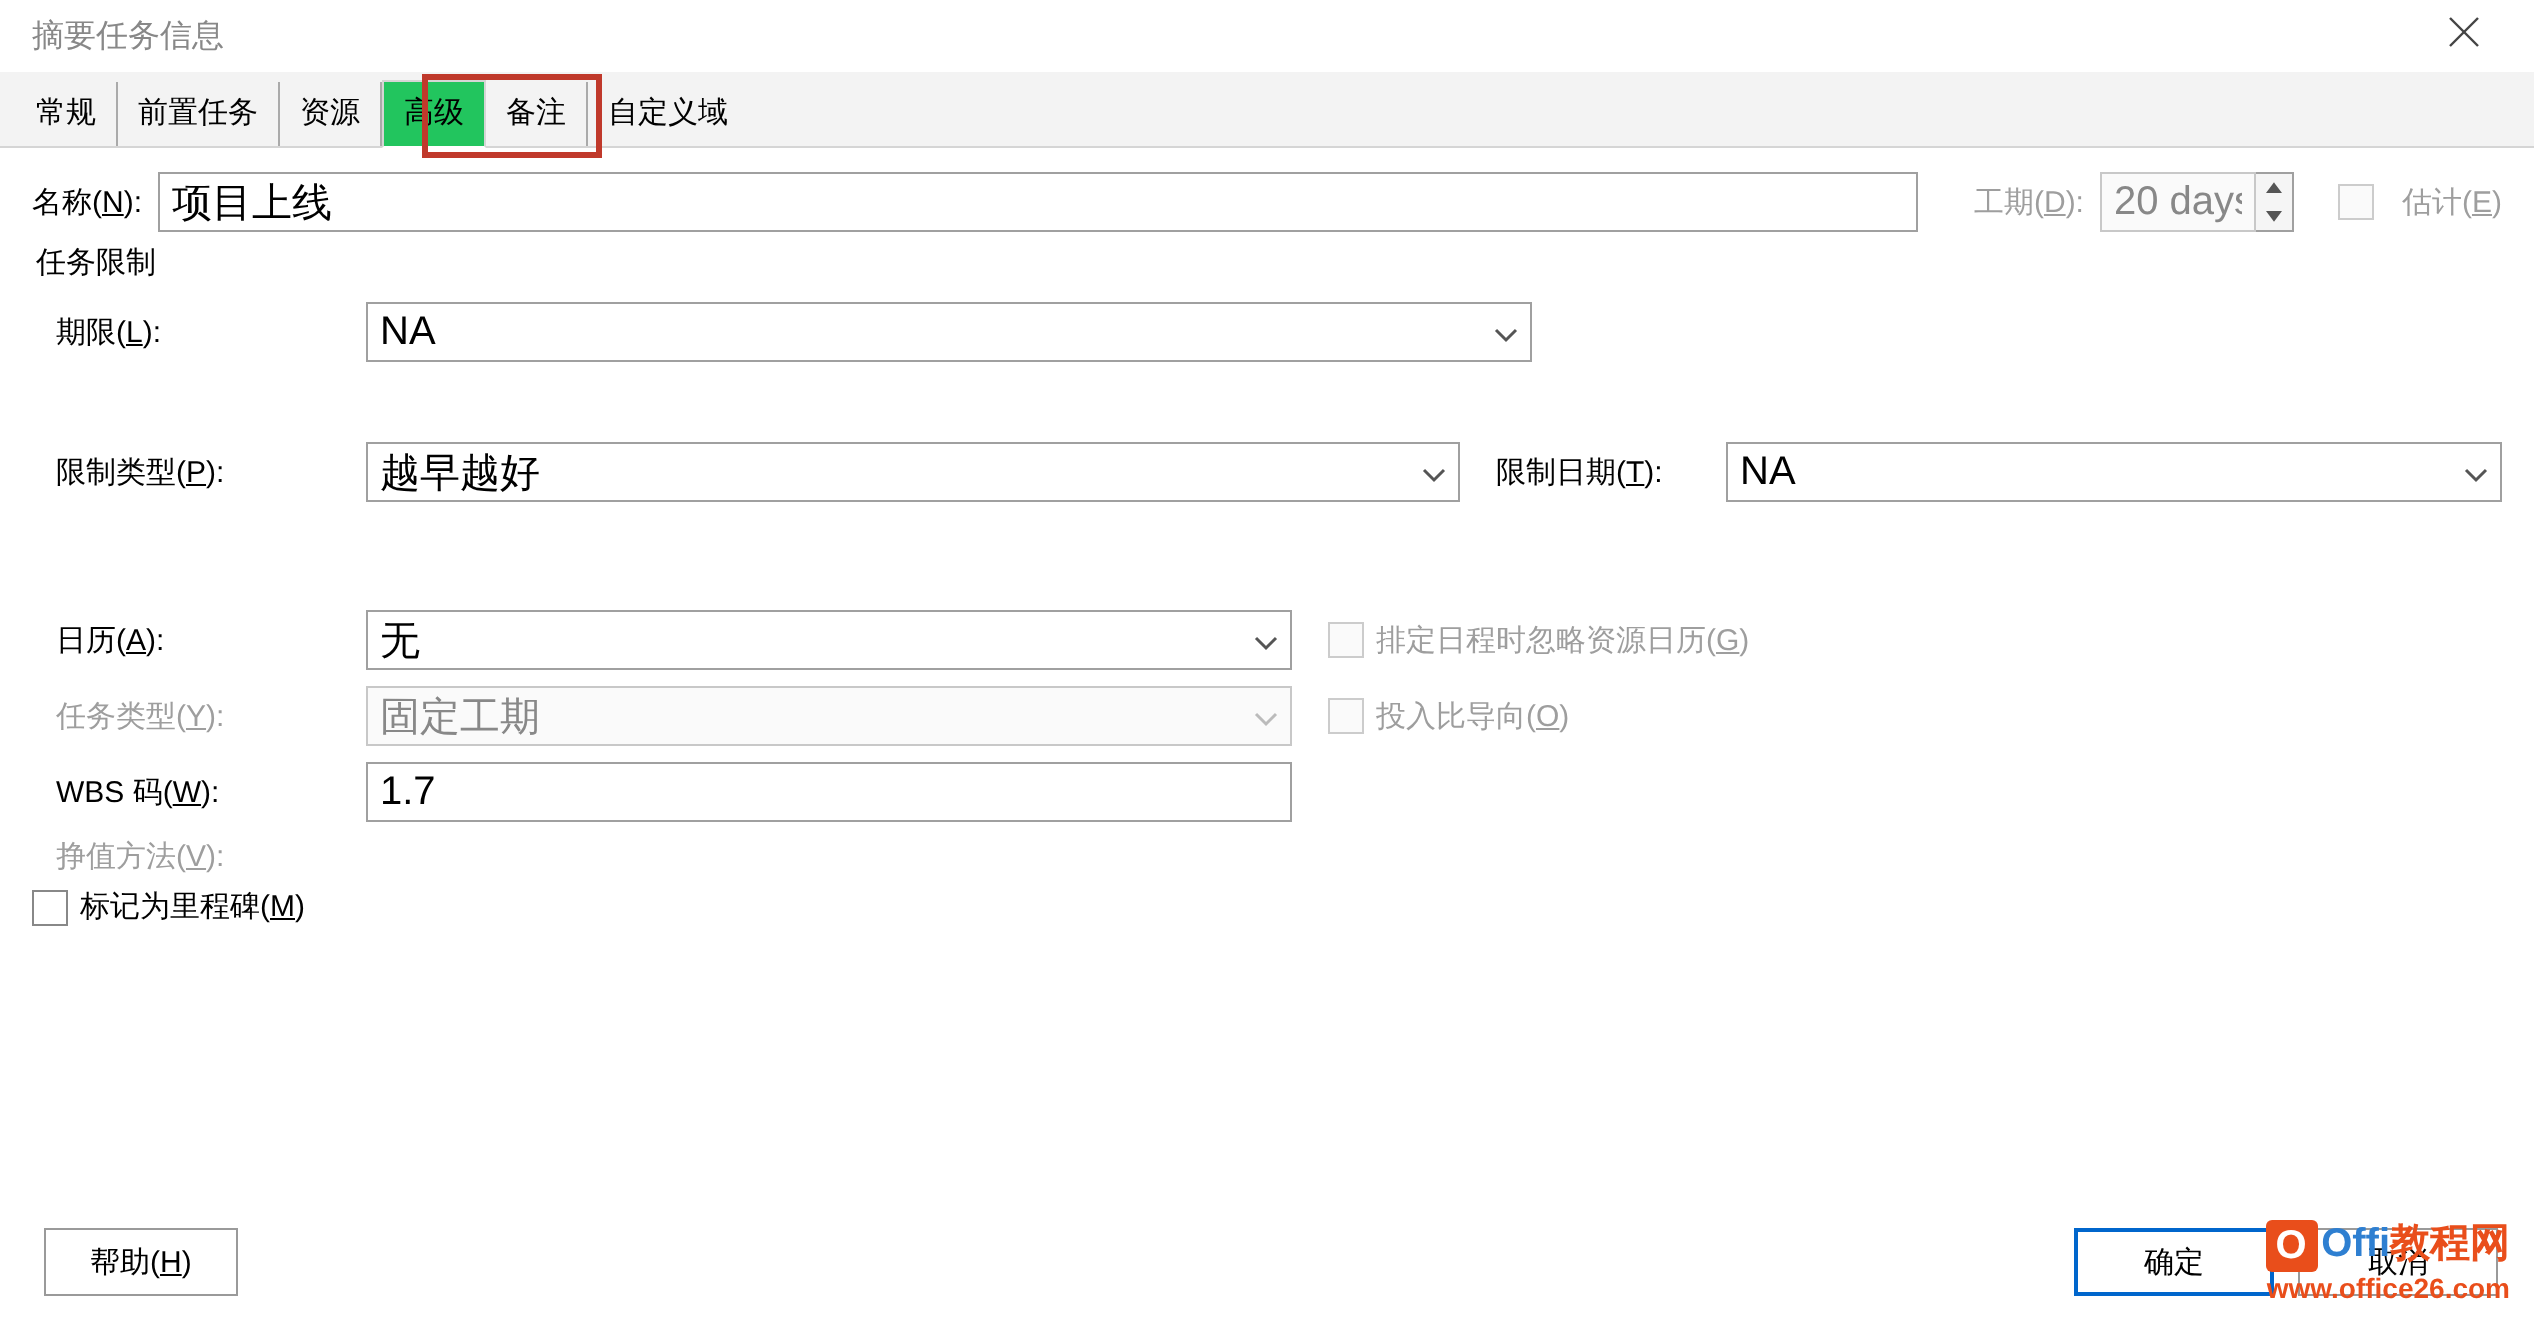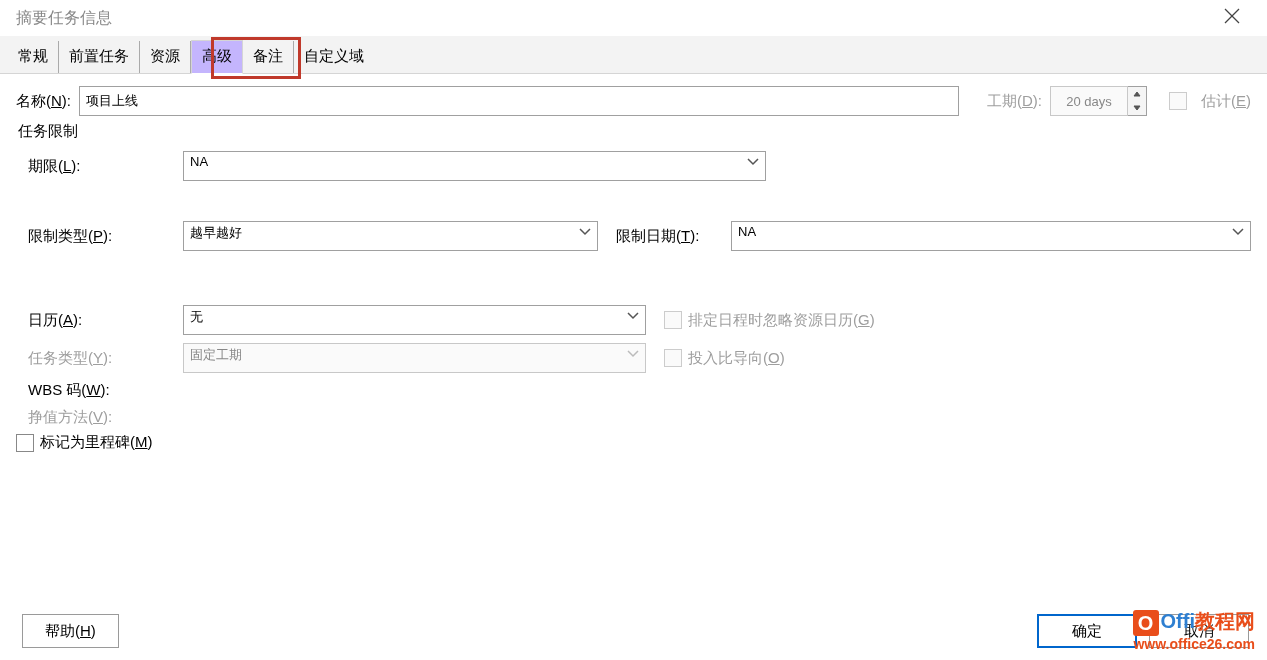--- a/index.html
+++ b/index.html
@@ -35,21 +35,21 @@
     }
     .tab {
       position: relative;
       padding: 6px 10px 7px 10px;
       background: #f3f3f3;
       cursor: pointer;
       border-right: 1px solid #aaa;
       color: #000;
     }
     .tab.active {
-      background: #c4b5fd;
+      background: #22c55e;
       border: 1px solid #d5d5d5;
       border-bottom: 1px solid #fff;
       margin-bottom: -1px;
     }
     .highlight-box {
       position: absolute;
       border: 3px solid #c0392b;
       pointer-events: none;
       z-index: 10;
     }
@@ -62,27 +62,27 @@
       margin-bottom: 6px;
     }
     .label {
       white-space: nowrap;
     }
     .u { text-decoration: underline; }
     input[type=text], .combo, .spinner {
       height: 30px;
       border: 1px solid #a0a0a0;
       background: #fff;
-      font-size: 13px;
+      font-size: 20px;
       padding: 2px 6px;
     }
     .combo {
       display: flex;
       justify-content: space-between;
-      align-items: flex-start;
+      align-items: center;
     }
     .combo.disabled, input.disabled {
       color: #888;
       background: #fafafa;
       border-color: #c8c8c8;
     }
     .disabled-text { color: #9e9e9e; }
     .chev svg { stroke: #555; stroke-width: 1.5; fill: none; }
     .combo.disabled .chev svg { stroke: #bbb; }
     .checkbox {
@@ -195,21 +195,21 @@
         <span class="chev"><svg width="12" height="8">
               <polyline points="1,1 6,6 11,1"></polyline>
             </svg></span>
       </div>
     </div>
 
     <div class="row" style="margin-bottom:30px; padding-bottom:24px;">
       <span class="label label-col">
         <span>限制类型(</span><span class="u">P</span><span>):</span>
       </span>
-      <div class="combo" style="width:415px;">
+      <div class="combo" style="width:547px;">
         <span>越早越好</span>
         <span class="chev"><svg width="12" height="8">
               <polyline points="1,1 6,6 11,1"></polyline>
             </svg></span>
       </div>
       <span style="width:18px;"></span>
       <span class="label" style="width:115px;">
         <span>限制日期(</span><span class="u">T</span><span>):</span>
       </span>
       <div class="combo" style="flex:1;">
@@ -251,20 +251,21 @@
       <span class="checkbox disabled"></span>
       <span class="label disabled-text">
         <span>投入比导向(</span><span class="u">O</span><span>)</span>
       </span>
     </div>
 
     <div class="row" style="margin-bottom:8px;">
       <span class="label label-col">
         <span>WBS 码(</span><span class="u">W</span><span>):</span>
       </span>
+      <input type="text" style="width: 463px;" value="1.7">
     </div>
 
     <div class="row" style="gap:24px;">
       <span class="label disabled-text" style="width:318px;">
         <span>挣值方法(</span><span class="u">V</span><span>):</span>
       </span>
     </div>
   </div>
 
   <div class="row">

